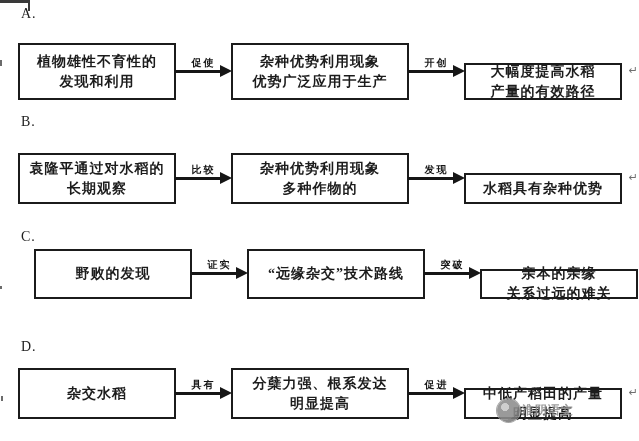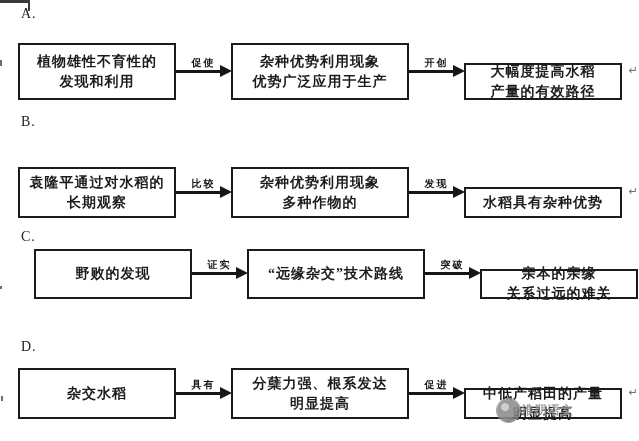--- a/index.html
+++ b/index.html
@@ -13,21 +13,21 @@
   .tick{position:absolute;background:#6b6b6b;}
   .tick.a{left:0;top:60px;width:2px;height:6px;}
   .tick.c{left:0;top:286px;width:2px;height:3px;}
   .tick.d{left:1px;top:396px;width:2px;height:5px;}
   
   .opt{position:absolute;left:21px;font-size:14px;color:#1d1d1d;letter-spacing:1px;}
   .opt.r0{top:6px;} .opt.r1{top:114px;} .opt.r2{top:229px;} .opt.r3{top:339px;}
   
   .flow{position:absolute;left:18px;width:604px;display:flex;align-items:stretch;}
   .flow.r0{top:43px;height:57px;}
-  .flow.r1{top:167px;height:51px;}
+  .flow.r1{top:153px;height:51px;}
   .flow.r2{top:249px;height:50px;padding-left:16px;}
   .flow.r3{top:368px;height:51px;}
   .box{
     border:2px solid #1b1b1b;box-sizing:border-box;background:#fff;
     display:flex;flex-direction:column;justify-content:center;align-items:center;
     text-align:center;font-weight:700;font-size:14px;line-height:1.42;
     letter-spacing:1px;padding:1px 4px;position:relative;
   }
   .b1{width:158px;} .b2{width:178px;} .b3{width:158px;margin-top:20px;}
   .box span{display:block;white-space:nowrap;}

